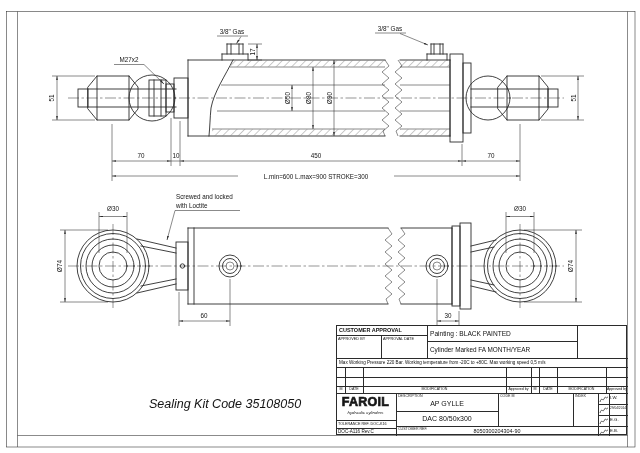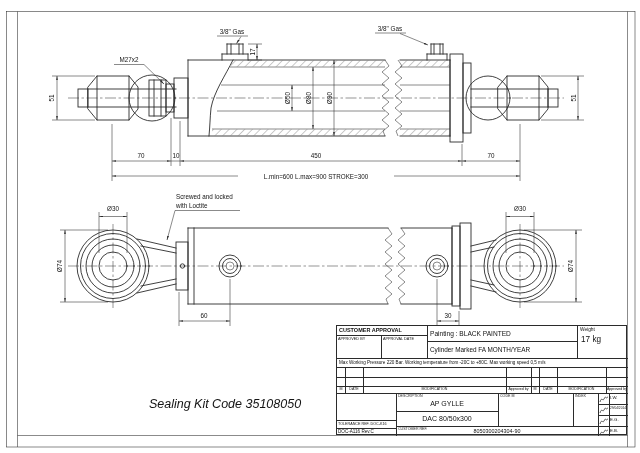--- a/index.html
+++ b/index.html
@@ -193,24 +193,20 @@
     <div class="xs">CUSTOMER APPROVAL</div>
     <div class="c" style="left:0;top:9px;width:45px;height:23px;border-top:1px solid #2b2b2b;border-right:1px solid #2b2b2b">
       <span class="xxs">APPROVED BY</span>
     </div>
     <div class="c" style="left:45px;top:9px;width:46px;height:23px;border-top:1px solid #2b2b2b">
       <span class="xxs">APPROVAL DATE</span>
     </div>
   </div>
   <div class="c" style="left:91px;top:0;width:150px;height:16px;border-right:1px solid #2b2b2b;border-bottom:1px solid #2b2b2b;font-size:6.6px;line-height:15px;padding-left:2px;white-space:nowrap">Painting : BLACK PAINTED</div>
   <div class="c" style="left:91px;top:16px;width:150px;height:16px;border-right:1px solid #2b2b2b;font-size:6.4px;line-height:15px;padding-left:2px;white-space:nowrap">Cylinder Marked FA MONTH/YEAR</div>
-  <div class="c" style="left:241px;top:0;width:50px;height:32px">
-    <div style="font-size:4.8px;padding:1px 0 0 2px">Weight</div>
-    <div style="font-size:8.2px;padding:3px 0 0 3px">17 kg</div>
-  </div>
 
   <div class="hl" style="left:0;top:32px;width:291px"></div>
   <div class="c" style="left:0;top:32px;width:291px;height:9px;font-size:4.6px;line-height:9px;padding-left:2px;white-space:nowrap">Max Working Pressure 220 Bar. Working temperature from -20C to +80C.  Max working speed 0,5 m/s</div>
   <div class="hl" style="left:0;top:41px;width:291px"></div>
 
   <div class="vl" style="left:8px;top:41px;height:26px"></div>
   <div class="vl" style="left:26px;top:41px;height:26px"></div>
   <div class="vl" style="left:169px;top:41px;height:26px"></div>
   <div class="vl" style="left:194px;top:41px;height:26px"></div>
   <div class="vl" style="left:202px;top:41px;height:26px"></div>
@@ -234,20 +230,26 @@
   <div class="vl" style="left:261px;top:67px;height:43px"></div>
   <div class="vl" style="left:272px;top:67px;height:43px"></div>
   <div class="hl" style="left:0;top:94px;width:59px"></div>
   <div class="hl" style="left:0;top:102px;width:59px"></div>
   <div class="hl" style="left:59px;top:85px;width:102px"></div>
   <div class="hl" style="left:59px;top:100px;width:202px"></div>
   <div class="hl" style="left:261px;top:78px;width:30px"></div>
   <div class="hl" style="left:261px;top:89px;width:30px"></div>
   <div class="hl" style="left:261px;top:100px;width:30px"></div>
 
+  <div class="c" style="left:0;top:67px;width:59px;height:27px">
+    <svg width="57" height="25" viewBox="0 0 57 25">
+      <text x="28.5" y="13" text-anchor="middle" font-size="12.5" font-weight="bold" fill="#fff" stroke="#222" stroke-width="0.7" letter-spacing="0.3">FAROIL</text>
+      <text x="28.5" y="21" text-anchor="middle" font-size="4.4" font-style="italic" fill="#222">hydraulic cylinders</text>
+    </svg>
+  </div>
   <div class="c" style="left:0;top:94px;width:59px;height:8px;font-size:3.7px;line-height:8px;padding-left:1px;white-space:nowrap">TOLERANCE REF. DOC-K16</div>
   <div class="c" style="left:0;top:102px;width:59px;height:8px;font-size:4.6px;line-height:8px;padding-left:1px;white-space:nowrap">DOC-A116 Rev.C</div>
 
   <div class="lbl" style="left:61px;top:68px">DESCRIPTION</div>
   <div class="c ctr" style="left:59px;top:70px;width:102px;height:14px;font-size:7px">AP GYLLE</div>
   <div class="c ctr" style="left:59px;top:85px;width:102px;height:15px;font-size:7px">DAC 80/50x300</div>
 
   <div class="lbl" style="left:163px;top:68px">CODE M</div>
   <div class="lbl" style="left:238px;top:68px">INDEX</div>
 

